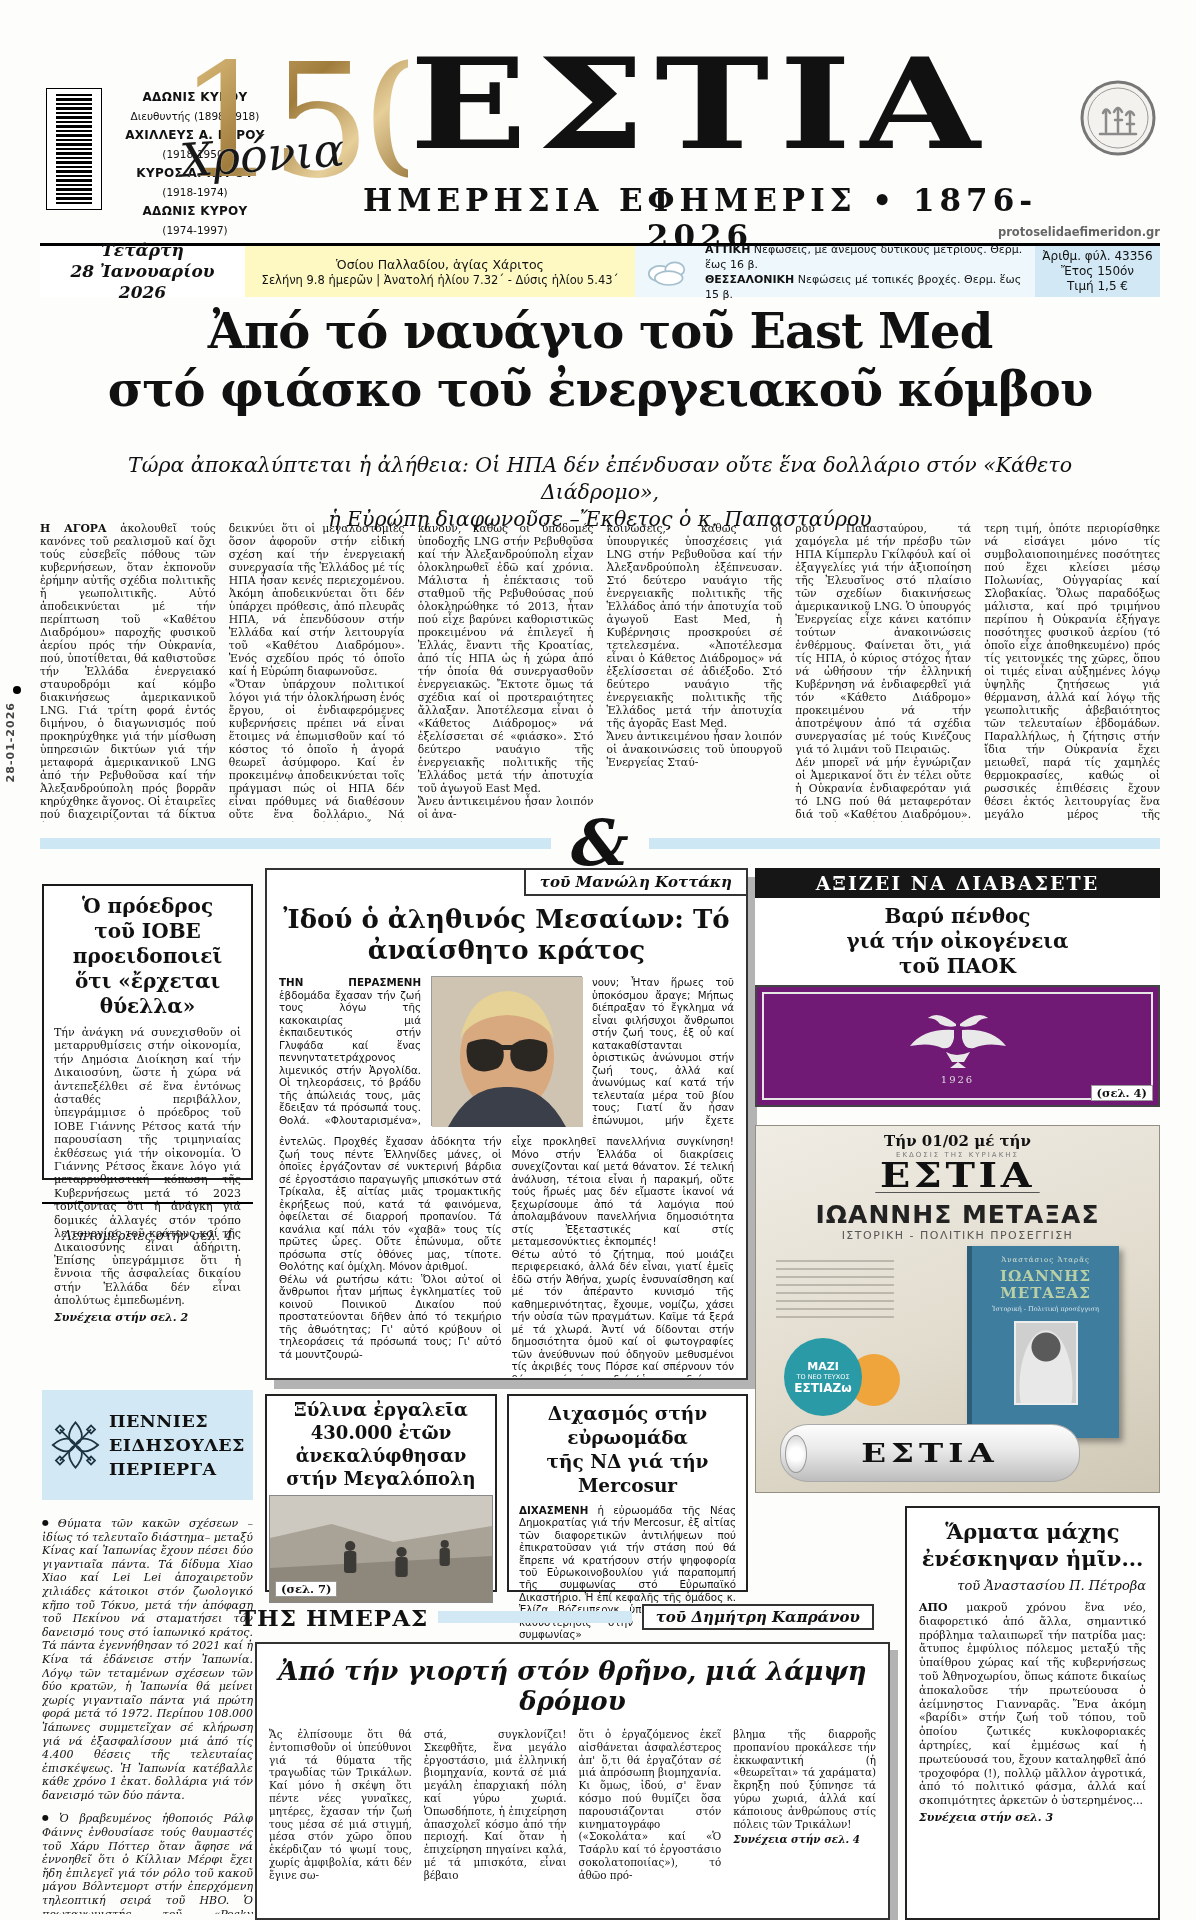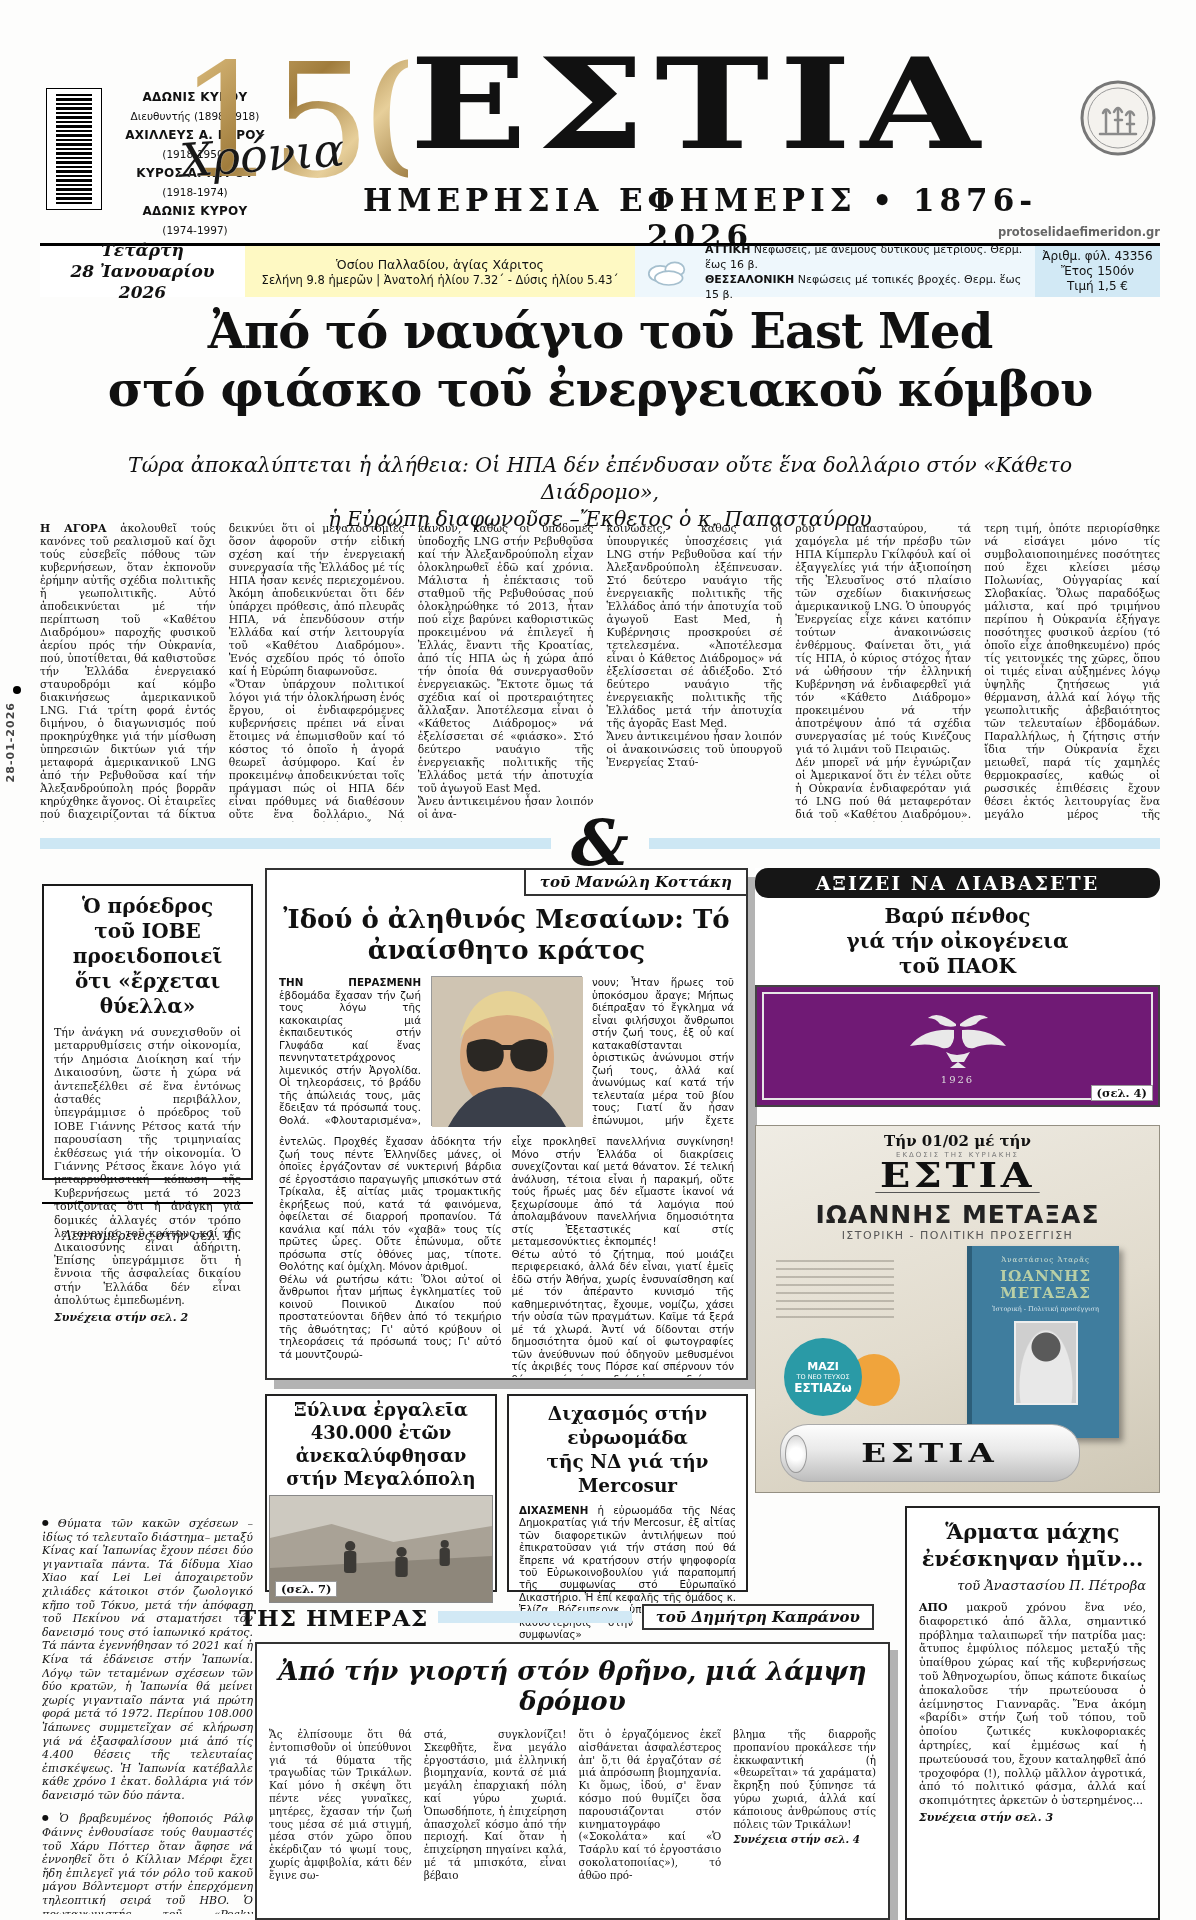--- a/index.html
+++ b/index.html
@@ -112,21 +112,21 @@
   .imband .byb { border:2px solid #333; padding:2px 12px; font-size:15px; font-weight:bold; font-style:italic; background:#fff;}
   .imbox { left:255px; top:1642px; width:635px; height:278px; border:2px solid #333; background:#fff;
       box-shadow:8px 8px 0 #b3b3b3; padding:8px 12px;}
   .imbox .t { text-align:center; font-size:26px; line-height:30px; font-weight:bold; font-style:italic; margin-top:4px;}
   .imcols { display:flex; gap:12px; margin-top:12px; height:200px; overflow:hidden;}
   .imcol { flex:1; font-size:10.4px; line-height:12.8px; text-align:justify; overflow:hidden;}
 
   
   .axizei { left:755px; top:868px; width:405px; background:#fff;}
   .ax-head { background:#161616; color:#fff; text-align:center; font-size:19px; font-weight:bold;
-      letter-spacing:2px; padding:4px 0;border-radius:13px;}
+      letter-spacing:2px; padding:4px 0;}
   .ax-title { text-align:center; font-size:20px; line-height:25px; font-weight:bold; margin-top:6px;}
   .ax-logo { position:relative; margin-top:6px; height:122px; background:#701a75; border:2px solid #444;
       display:flex; flex-direction:column; align-items:center; justify-content:center;}
   .ax-inner { position:absolute; inset:5px; border:2px solid #e7e7e7; }
   .ax-year { color:#ddd; font-size:10px; letter-spacing:2px; margin-top:2px; z-index:2;}
   .ax-ref { position:absolute; right:5px; bottom:4px; background:#fff; border:1px solid #999;
       font-size:11.5px; font-weight:bold; padding:0 5px; z-index:3;}
 
   .promo { left:755px; top:1125px; width:405px; height:368px; border:1px solid #948f82;
       background:linear-gradient(160deg,#efece4 0%,#e2dcce 55%,#cfc8b6 100%); padding:6px; text-align:center;}
@@ -275,20 +275,38 @@
     <div class="bd jst">Τήν ἀνάγκη νά συνεχισθοῦν οἱ μεταρρυθμίσεις στήν οἰκονομία, τήν Δημόσια Διοίκηση καί τήν Δικαιοσύνη, ὥστε ἡ χώρα νά ἀντεπεξέλθει σέ ἕνα ἐντόνως ἀσταθές περιβάλλον, ὑπεγράμμισε ὁ πρόεδρος τοῦ ΙΟΒΕ Γιάννης Ρέτσος κατά τήν παρουσίαση τῆς τριμηνιαίας ἐκθέσεως γιά τήν οἰκονομία. Ὁ Γιάννης Ρέτσος ἔκανε λόγο γιά μεταρρυθμιστική κόπωση τῆς Κυβερνήσεως μετά τό 2023 τονίζοντας ὅτι ἡ ἀνάγκη γιά δομικές ἀλλαγές στόν τρόπο λειτουργίας τοῦ κράτους καί τῆς Δικαιοσύνης εἶναι ἀδήριτη. Ἐπίσης ὑπεγράμμισε ὅτι ἡ ἔννοια τῆς ἀσφαλείας δικαίου στήν Ἑλλάδα δέν εἶναι ἀπολύτως ἐμπεδωμένη.</div>
     <div class="cont" style="font-size:11px;">Συνέχεια στήν σελ. 2</div>
   </div>
 
   <div class="abs ldiv"></div>
 
   <div class="abs violanta">
     <div class="n">Λεπτομέρειες στήν σελ. 4</div>
   </div>
 
+  <div class="abs pen-head">
+    <svg viewBox="0 0 72 72" width="70" height="70">
+      <g stroke="#1d3442" stroke-width="2.5" fill="none">
+        <path d="M36 4 C48 18 48 30 36 36 C24 30 24 18 36 4 Z"></path>
+        <path d="M36 68 C48 54 48 42 36 36 C24 42 24 54 36 68 Z"></path>
+        <path d="M4 36 C18 24 30 24 36 36 C30 48 18 48 4 36 Z"></path>
+        <path d="M68 36 C54 24 42 24 36 36 C42 48 54 48 68 36 Z"></path>
+        <path d="M14 14 L30 30 M58 14 L42 30 M14 58 L30 42 M58 58 L42 42"></path>
+        <rect x="10" y="10" width="8" height="8" transform="rotate(45 14 14)"></rect>
+        <rect x="54" y="10" width="8" height="8" transform="rotate(45 58 14)"></rect>
+        <rect x="10" y="54" width="8" height="8" transform="rotate(45 14 58)"></rect>
+        <rect x="54" y="54" width="8" height="8" transform="rotate(45 58 58)"></rect>
+      </g>
+    </svg>
+    <div class="txt pre">ΠΕΝΝΙΕΣ
+ΕΙΔΗΣΟΥΛΕΣ
+ΠΕΡΙΕΡΓΑ</div>
+  </div>
 
   <div class="abs pen-body">
     <p><span class="blt">●</span><span>Θύματα τῶν κακῶν σχέσεων –ἰδίως τό τελευταῖο διάστημα– μεταξύ Κίνας καί Ἰαπωνίας ἔχουν πέσει δύο γιγαντιαῖα πάντα. Τά δίδυμα Xiao Xiao καί Lei Lei ἀποχαιρετοῦν χιλιάδες κάτοικοι στόν ζωολογικό κῆπο τοῦ Τόκυο, μετά τήν ἀπόφαση τοῦ Πεκίνου νά σταματήσει τόν δανεισμό τους στό ἰαπωνικό κράτος. Τά πάντα ἐγεννήθησαν τό 2021 καί ἡ Κίνα τά ἐδάνεισε στήν Ἰαπωνία. Λόγῳ τῶν τεταμένων σχέσεων τῶν δύο κρατῶν, ἡ Ἰαπωνία θά μείνει χωρίς γιγαντιαῖο πάντα γιά πρώτη φορά μετά τό 1972. Περίπου 108.000 Ἰάπωνες συμμετεῖχαν σέ κλήρωση γιά νά ἐξασφαλίσουν μιά ἀπό τίς 4.400 θέσεις τῆς τελευταίας ἐπισκέψεως. Ἡ Ἰαπωνία κατέβαλλε κάθε χρόνο 1 ἑκατ. δολλάρια γιά τόν δανεισμό τῶν δύο πάντα.</span></p>
     <p><span class="blt">●</span><span>Ὁ βραβευμένος ἠθοποιός Ράλφ Φάιννς ἐνθουσίασε τούς θαυμαστές τοῦ Χάρυ Πόττερ ὅταν ἄφησε νά ἐννοηθεῖ ὅτι ὁ Κίλλιαν Μέρφι ἔχει ἤδη ἐπιλεγεῖ γιά τόν ρόλο τοῦ κακοῦ μάγου Βόλντεμορτ στήν ἐπερχόμενη τηλεοπτική σειρά τοῦ HBO. Ὁ πρωταγωνιστής τοῦ «Peaky Blinders» καί βραβευμένος μέ Ὄσκαρ γιά τό «Oppenheimer» φημολογεῖται ἐντόνως πώς θά ὑποδυθεῖ τόν ρόλο τοῦ σκοτεινοῦ μάγου στήν νέα παραγωγή, παρά τό γεγονός ὅτι στό παρελθόν ὁ ἴδιος εἶχε διαψεύσει κάθε ἐμπλοκή του.</span></p>
   </div>
 
   <div class="abs kott">
     <div class="tab">τοῦ Μανώλη Κοττάκη</div>
     <div class="t">Ἰδού ὁ ἀληθινός Μεσαίων: Τό ἀναίσθητο κράτος</div>
     <div class="row1">

